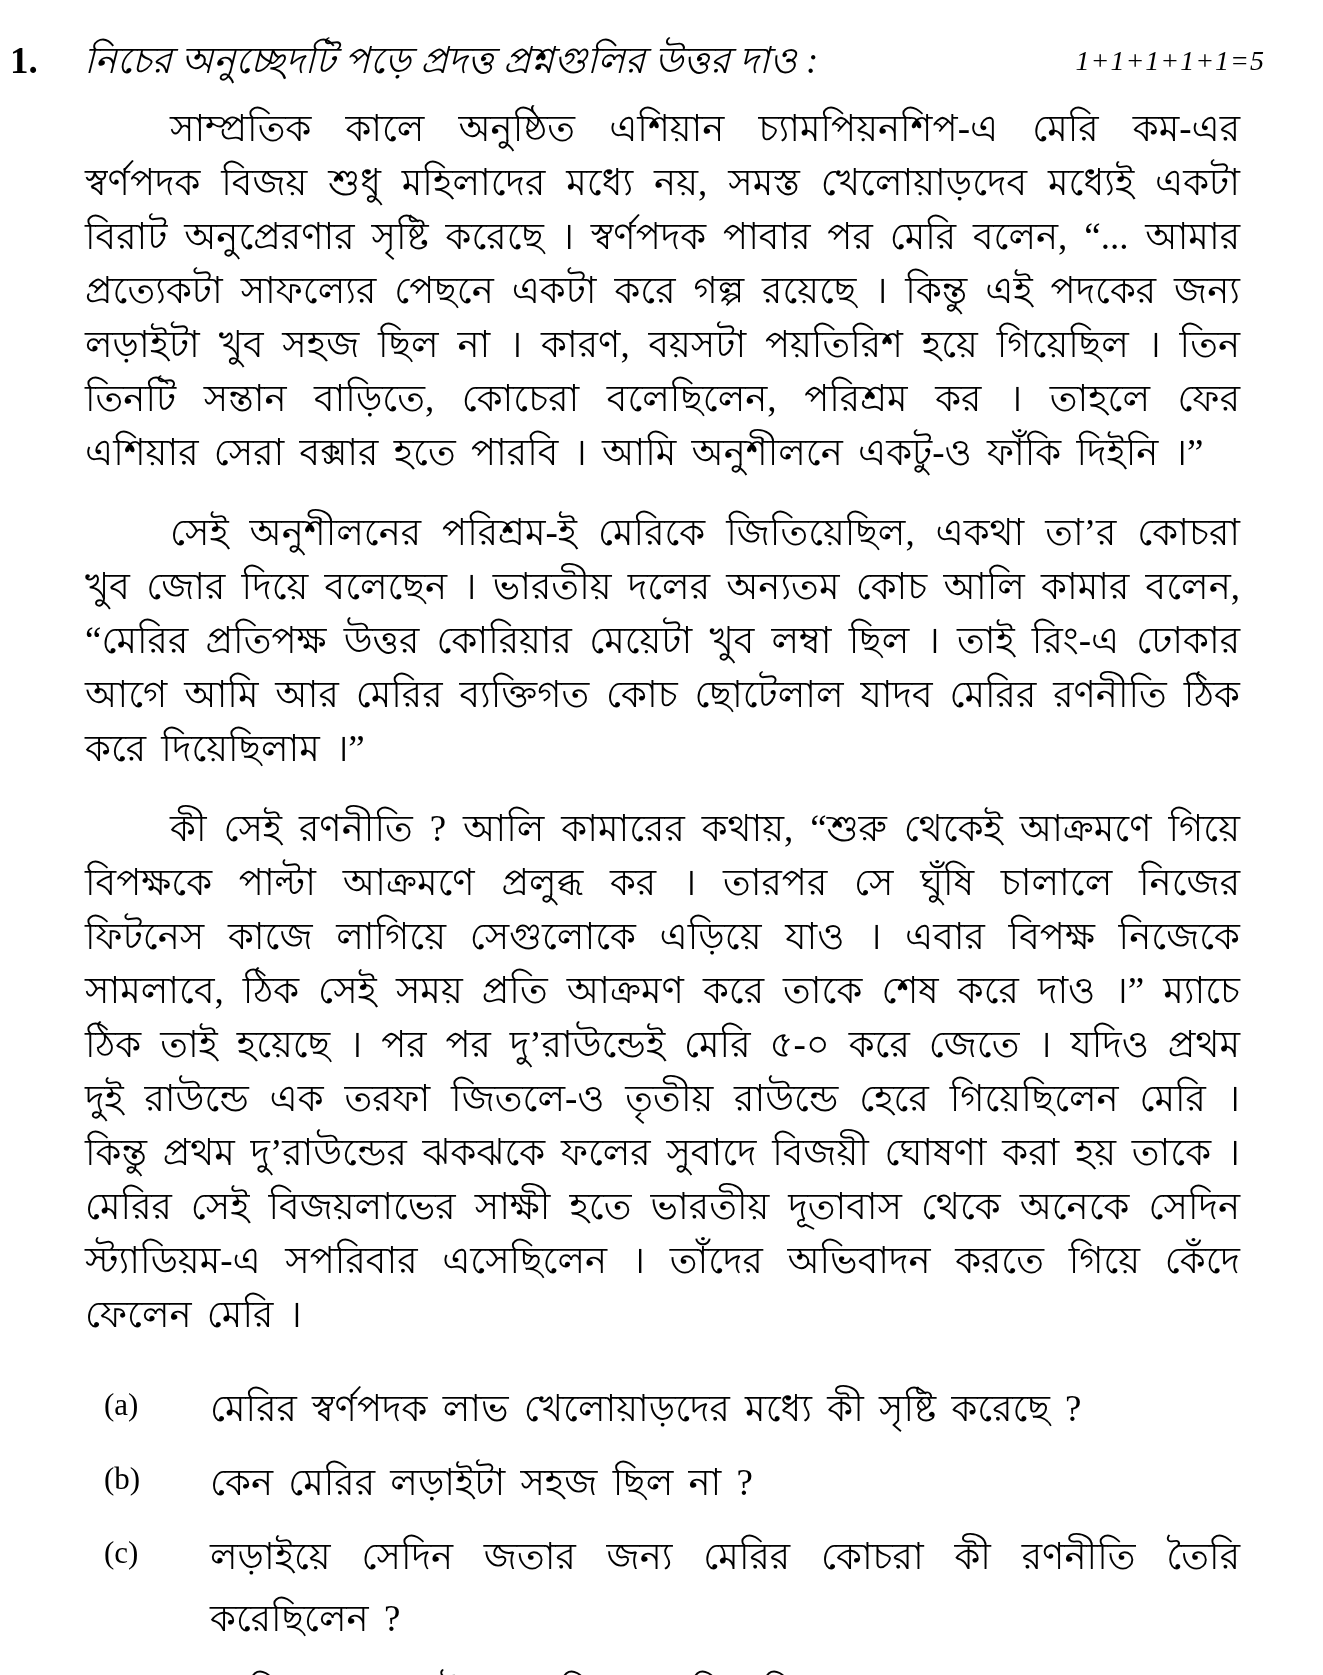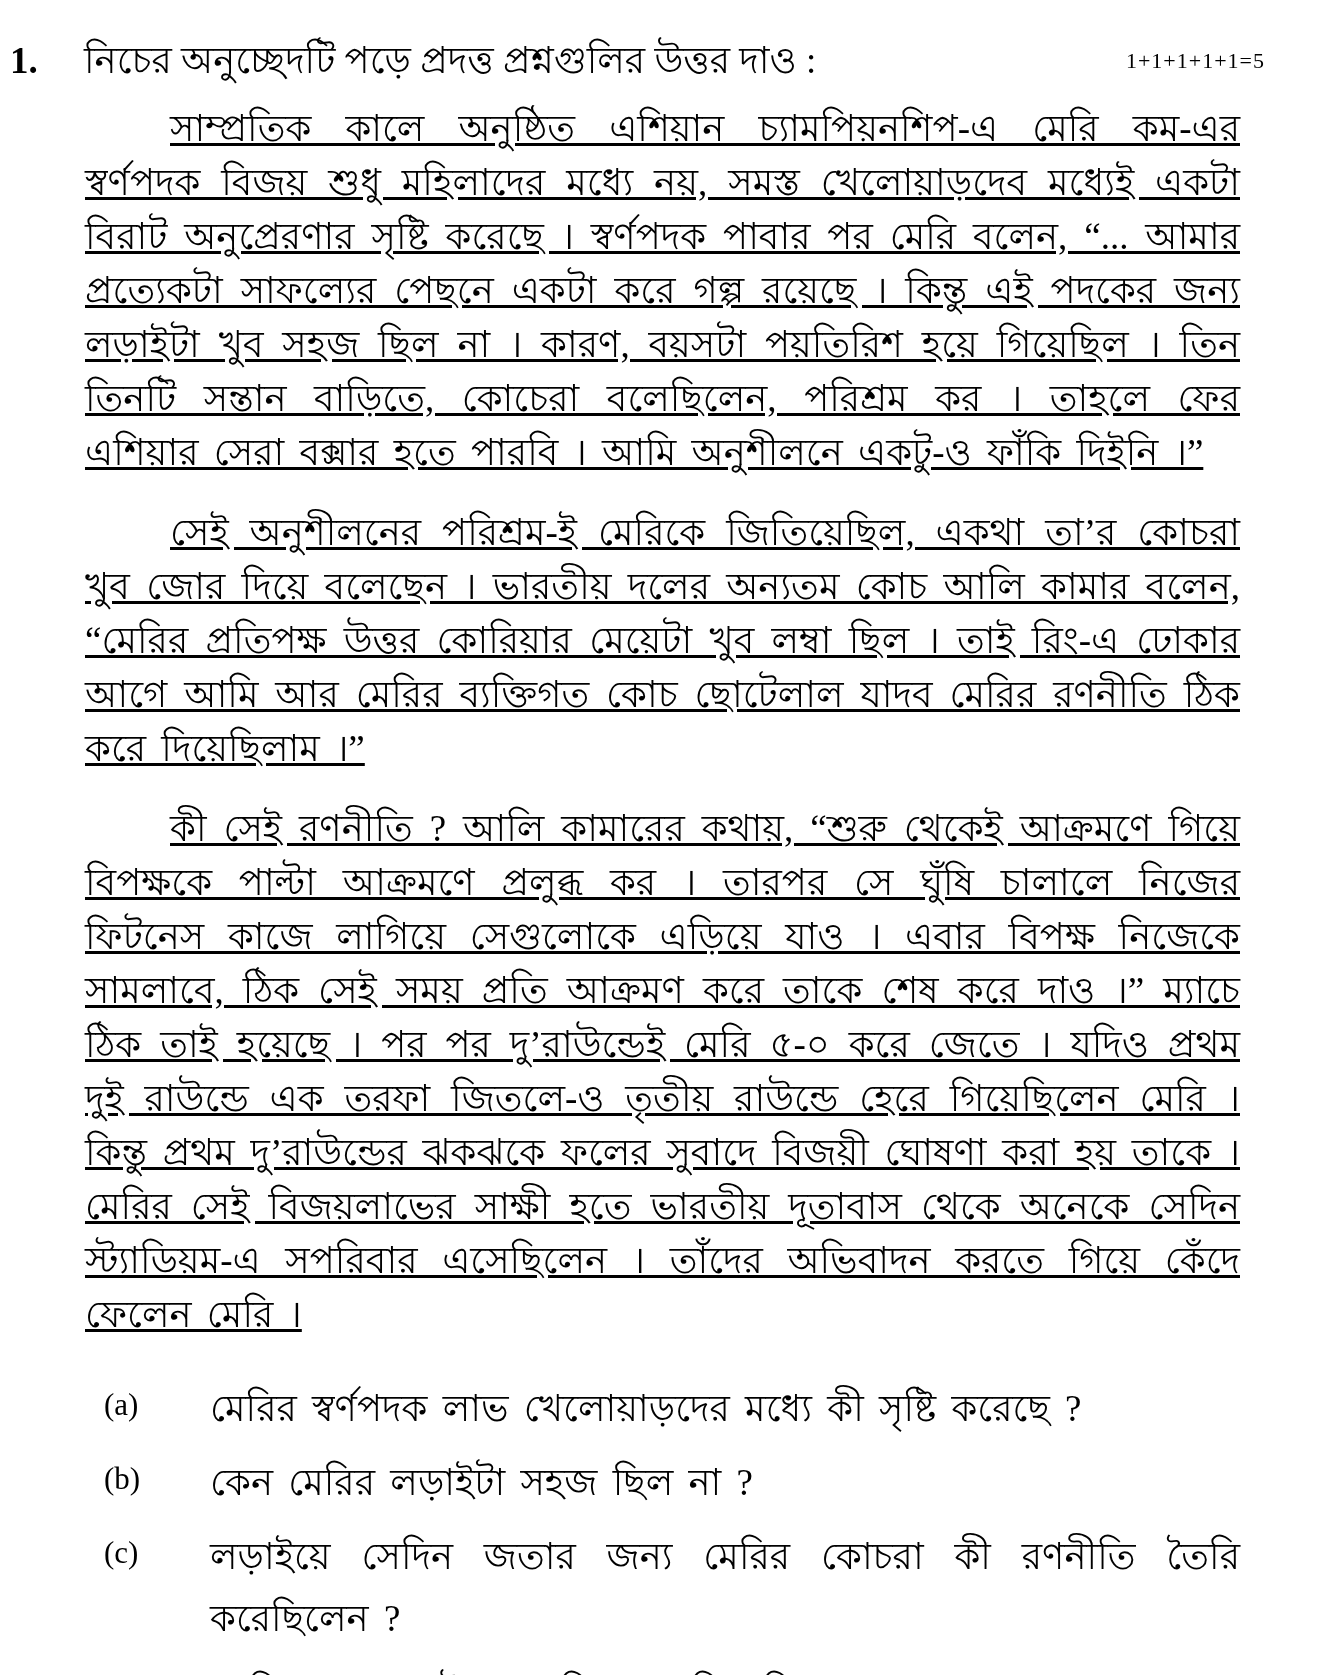--- a/index.html
+++ b/index.html
@@ -27,31 +27,32 @@
   .q-number {
     flex: 0 0 74px;
     font-size: 37px;
     font-weight: bold;
     line-height: 54px;
   }
   .q-heading {
     font-size: 37px;
     line-height: 54px;
     white-space: nowrap;
+    font-style: italic;
   }
   .q-marks {
     margin-left: auto;
-    font-size: 22px;
+    font-size: 28px;
+    font-style: italic;
     line-height: 54px;
     letter-spacing: 1px;
   }
   
   .passage {
     margin: 14px 83px 0 85px;
-    text-decoration: underline;
   }
   .passage p {
     margin: 0 0 26px 0;
     font-size: 37px;
     line-height: 54px;
     text-align: justify;
     text-align-last: left;
     text-indent: 85px;
     word-spacing: 6px;
   }

